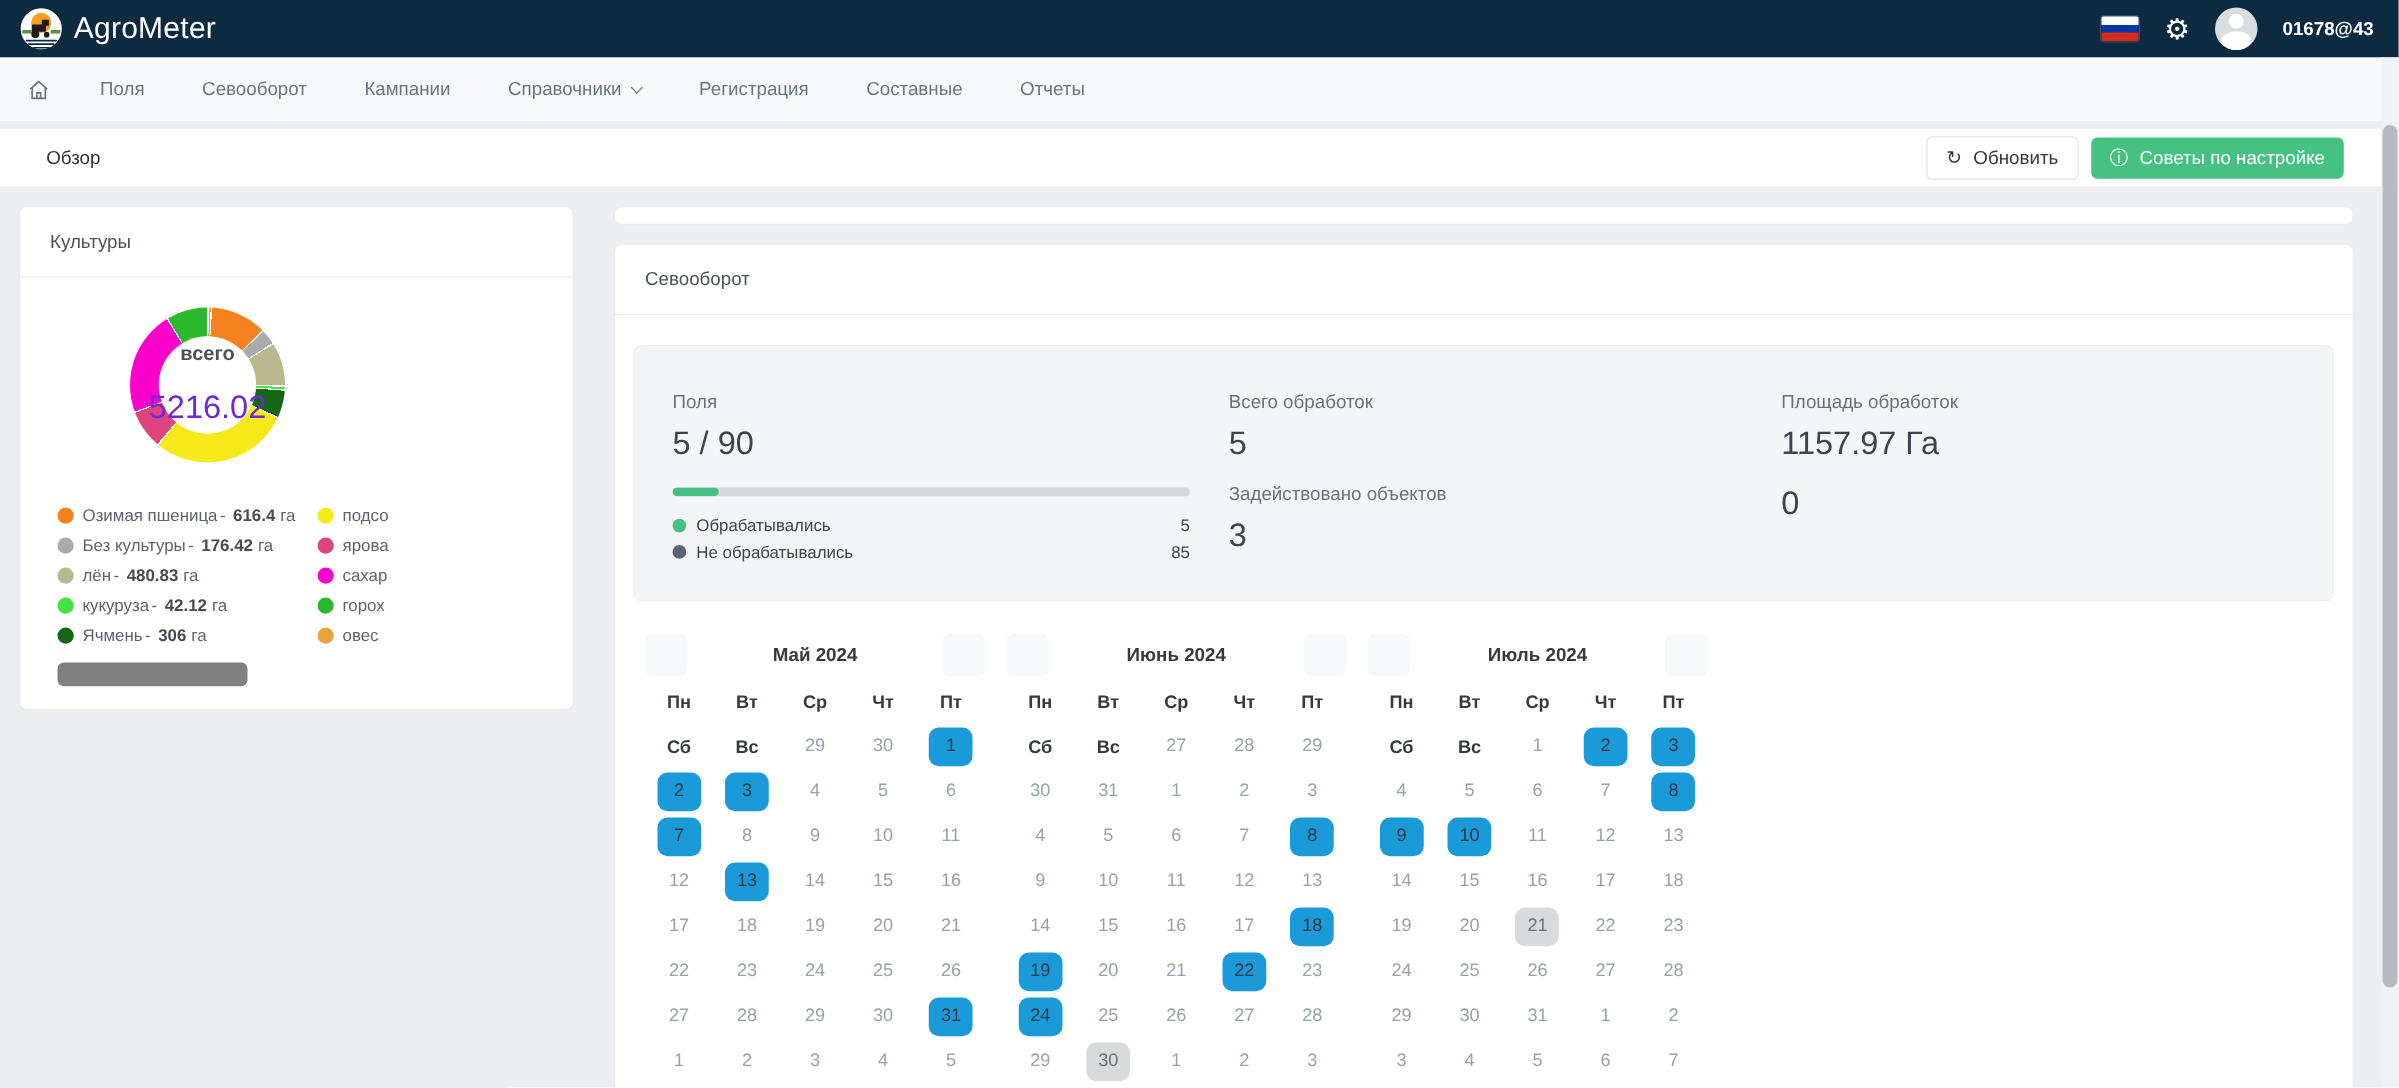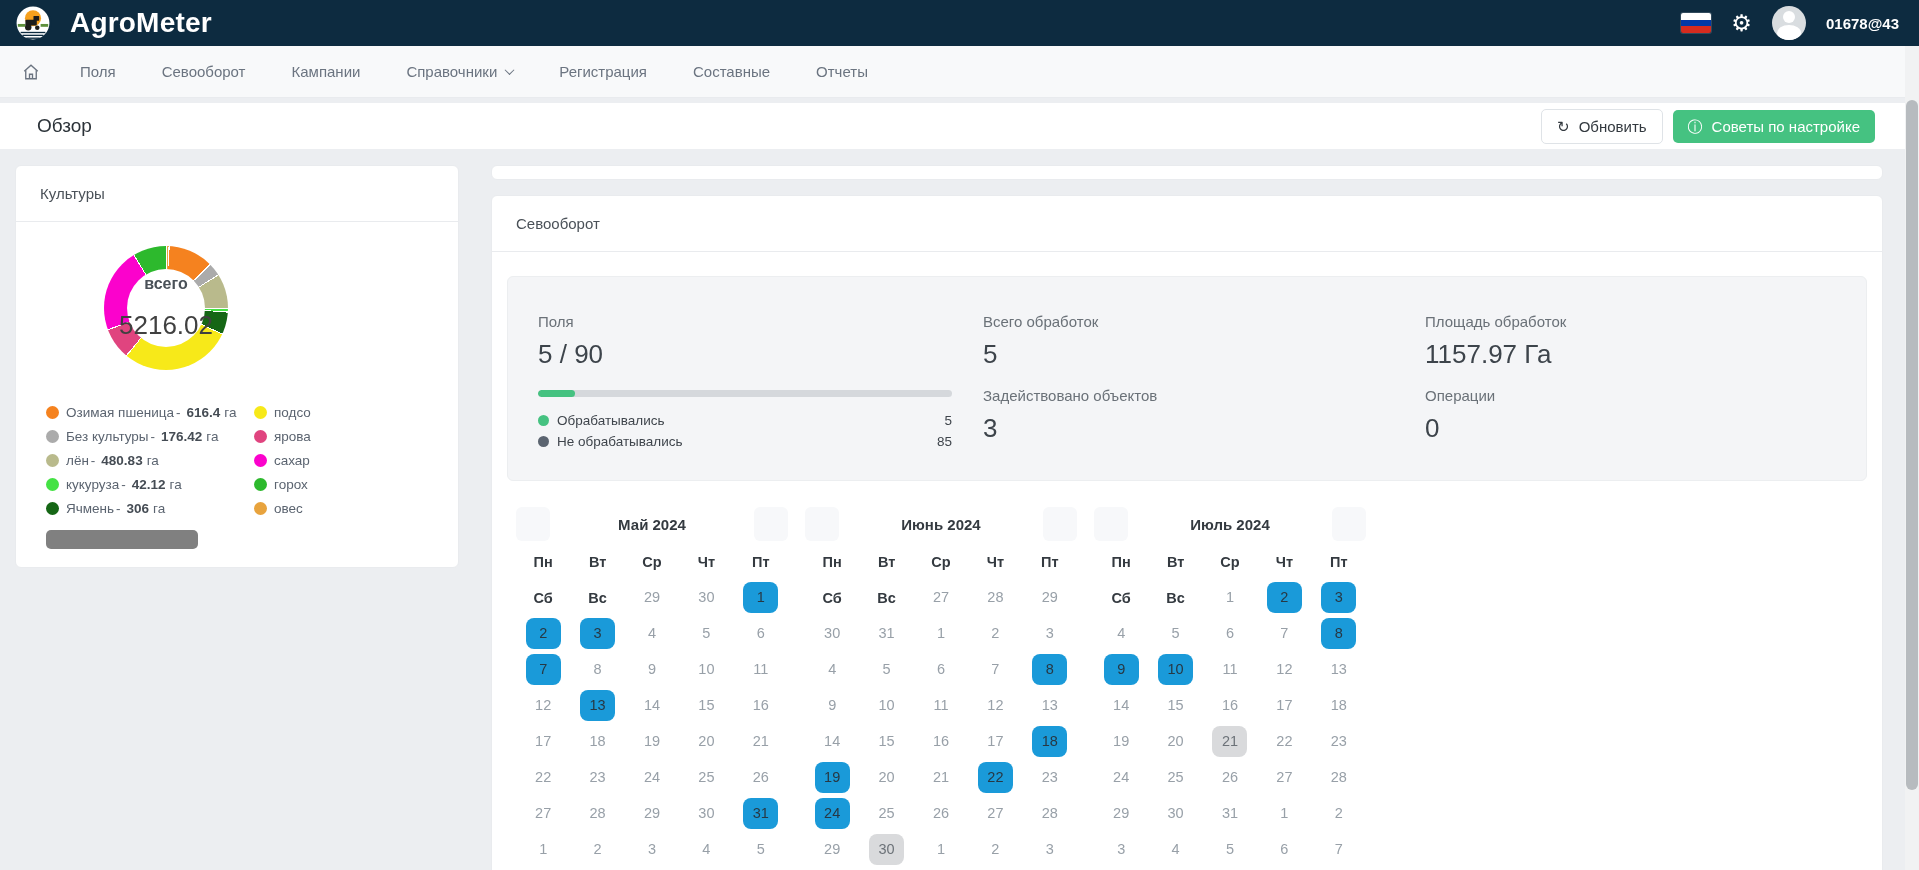--- a/index.html
+++ b/index.html
@@ -5,56 +5,56 @@
   * { box-sizing: border-box; }
   html,body { margin:0; padding:0; }
   body {
     width:1919px; height:870px; overflow:hidden; position:relative;
     background:#eceef1; font-family:"Liberation Sans", sans-serif; color:#444;
   }
   
   .app-header { height:46px; background:#0d2b40; display:flex; align-items:center; padding:0 14px; color:#fff; }
   .brand { display:flex; align-items:center; cursor:pointer; }
   .logo { width:38px; height:38px; }
-  .app-title { font-size:28px; font-weight:bold; margin-left:18px; letter-spacing:.2px; }
+  .app-title { font-size:24px; font-weight:normal; margin-left:7px; letter-spacing:.2px; }
   .header-right { margin-left:auto; display:flex; align-items:center; gap:20px; padding-right:6px; }
   .flag { width:30px; height:20px; border-radius:2px; overflow:hidden; display:flex; flex-direction:column; box-shadow:0 0 0 1px rgba(255,255,255,.15);}
   .flag div { flex:1; }
   .f-white{background:#ffffff;} .f-blue{background:#0039a6;} .f-red{background:#d52b1e;}
   .gear { font-size:23px; color:#fff; line-height:1; cursor:pointer; }
   .avatar { width:34px; height:34px; border-radius:50%; background:#d9dde0; position:relative; overflow:hidden; cursor:pointer;}
   .avatar::before { content:""; position:absolute; top:5px; left:11px; width:12px; height:12px; border-radius:50%; background:#fff; }
   .avatar::after { content:""; position:absolute; top:19px; left:5px; width:24px; height:16px; border-radius:50%; background:#fff; }
   .username { font-size:15px; font-weight:bold; }
   
   .nav-bar { height:52px; background:#f8f9fa; display:flex; align-items:center; padding:0 22px; border-bottom:1px solid #e9ebee; }
   .nav-home { margin-right:40px; display:flex; align-items:center; cursor:pointer; }
   .nav-items { display:flex; align-items:center; }
   .nav-item { color:#6b7480; font-size:15px; margin-right:46px; cursor:pointer; display:flex; align-items:center; }
   .chevron { width:7px; height:7px; border-right:1.6px solid #6b7480; border-bottom:1.6px solid #6b7480; transform:rotate(45deg) translate(-1px,-1px); margin-left:9px; display:inline-block; }
   
   .page-bar { background:#fff; margin-top:5px; height:46px; display:flex; align-items:center; padding:0 44px 0 37px; }
-  .page-title { font-size:19px; color:#2b3238; }
+  .page-title { font-size:15px; color:#2b3238; }
   .page-actions { margin-left:auto; display:flex; align-items:center; gap:10px; }
   .btn { border-radius:5px; font-size:15px; padding:8px 15px; display:flex; align-items:center; gap:9px; cursor:pointer; font-family:inherit; border:none; }
   .btn-refresh { background:#fff; border:1px solid #dfe3e7; color:#33393f; }
   .btn-tips { color:#fff; }
   .ico { line-height:1; }
   
   .content { padding:16px 36px 0 15px; display:flex; gap:32px; align-items:flex-start; }
   .card { background:#fff; border:1px solid #e9ebee; border-radius:6px; }
   .card-header { padding:19px 24px; font-size:15px; color:#4a5158; border-bottom:1px solid #e9ebee; }
   
   .crops-card { width:444px; flex:none; overflow:hidden; }
   .crops-body { padding:12px 0 18px 30px; }
   .donut-wrap { width:124px; height:124px; position:relative; margin:12px 0 30px 58px; }
   .donut { width:124px; height:124px; border-radius:50%; }
   .donut-hole { position:absolute; inset:23px; background:#fff; border-radius:50%; display:flex; flex-direction:column; align-items:center; justify-content:center; overflow:visible; }
   .donut-center-label { font-size:16px; color:#4a5158;font-weight:bold; }
-  .donut-total { font-size:26px; color:#404040; white-space:nowrap; margin-top:17px; }
+  .donut-total { font-size:26px; color:#6d28d9; white-space:nowrap; margin-top:17px; }
   .legend { display:flex; }
   .legend-col1 { width:208px; flex:none; }
   .legend-col2 { flex:1; overflow:hidden; }
   .legend-row { display:flex; align-items:center; height:24px; font-size:13.5px; color:#5b6470; white-space:nowrap; }
   .dot { width:13px; height:13px; border-radius:50%; margin-right:7px; flex:none; }
   .legend-val { font-weight:bold; color:#454c54; margin:0 4px; }
   .gray-bar { width:152px; height:19px; background:#808080; border-radius:5px; margin-top:10px; }
   
   .right-col { flex:1; display:flex; flex-direction:column; gap:15px; }
   .campaigns-body { height:13px; }
@@ -281,21 +281,20 @@
               <div class="stat-value">3</div>
             </div>
           </div>
 
           <div>
             <div class="stat-block">
               <div class="stat-label">Площадь обработок</div>
               <div class="stat-value">1157.97 Га</div>
             </div>
             <div class="stat-block">
-              <div class="stat-label">Операции</div>
               <div class="stat-value">0</div>
             </div>
           </div>
         </div>
 
         <div class="calendars" id="calendars">
             <div class="calendar">
               <div class="cal-header">
                 <div class="cal-nav-box"></div>
                 <div class="cal-title">Май 2024</div>

